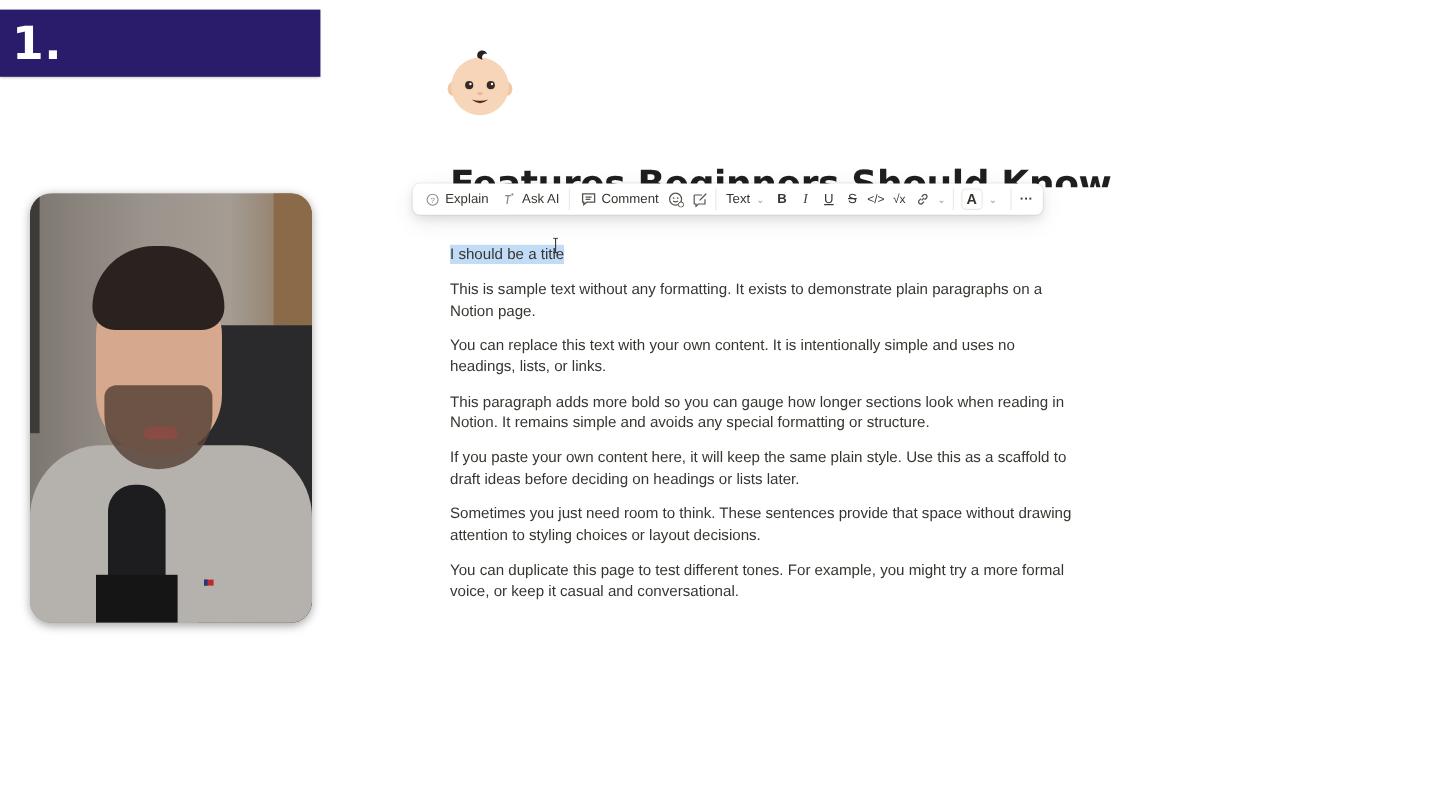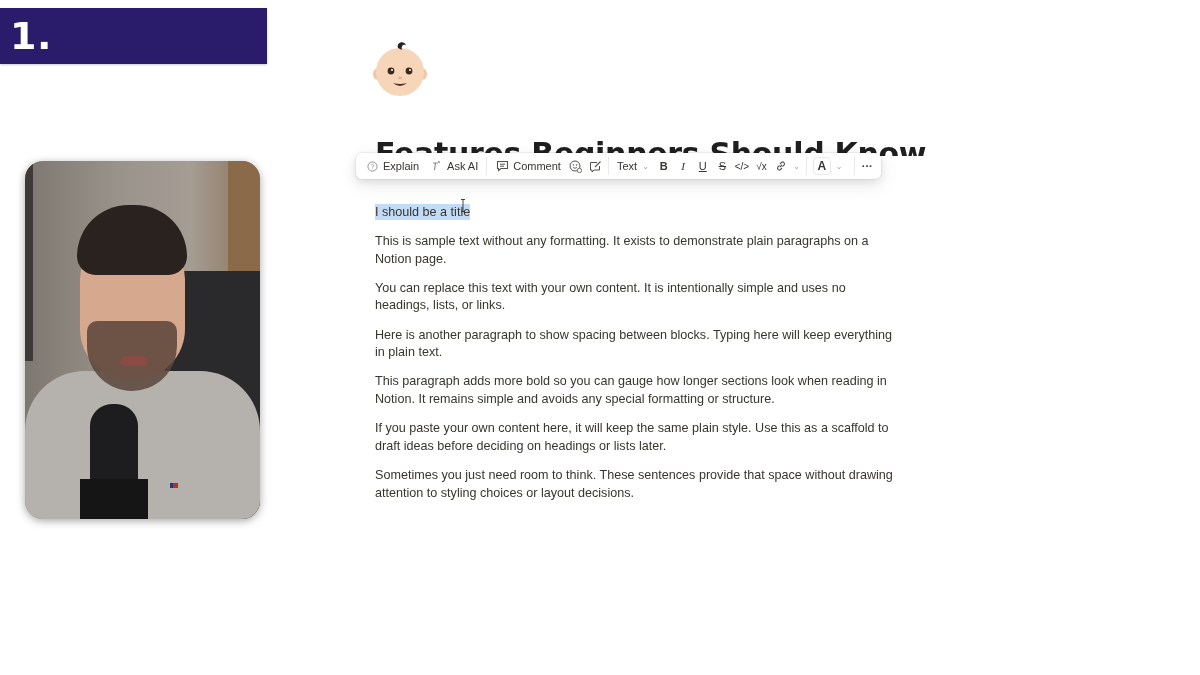--- a/index.html
+++ b/index.html
@@ -35,21 +35,21 @@
   .page-icon { position: absolute; left: 368px; top: 38px; width: 64px; height: 64px; }
 
   .page-title {
     position: absolute; left: 375px; top: 132px;
     font-family: "DejaVu Sans", sans-serif; font-weight: bold; font-size: 30px;
     color: #1f1f1f; white-space: nowrap; letter-spacing: -0.3px;
     height: 24px; overflow: hidden; line-height: 44px;
   }
 
   .toolbar {
-    position: absolute; left: 356px; top: 153px; width: 525px; height: 26px;
+    position: absolute; left: 344px; top: 153px; width: 525px; height: 26px;
     background: #ffffff; border-radius: 6px;
     box-shadow: 0 0 0 1px rgba(15,15,15,0.05), 0 3px 8px rgba(15,15,15,0.10), 0 6px 20px rgba(15,15,15,0.08);
     display: flex; align-items: center; font-size: 11px; color: #37352f;
     padding: 0 4px;
   }
   .tb-btn { display: flex; align-items: center; gap: 4px; padding: 0 5px; height: 22px; border-radius: 4px; cursor: pointer; white-space: nowrap; }
   .tb-sep { width: 1px; height: 18px; background: #e9e9e7; margin: 0 3px; }
   .tb-icon { display: inline-flex; align-items: center; justify-content: center; width: 14px; height: 14px; color: #6b6a66; font-size: 11px; }
   .tb-chev { color: #a5a49f; font-size: 8px; margin-left: 1px; }
   .tb-fmt { width: 21px; justify-content: center; padding: 0; font-size: 11px; color: #37352f; }
@@ -190,23 +190,23 @@
     <span>···</span>
   </div>
 </div>
 
 <div class="content">
   <div class="selected-line">
     <span>I should be a title</span>
   </div>
   <p class="para">This is sample text without any formatting. It exists to demonstrate plain paragraphs on a Notion page.</p>
   <p class="para">You can replace this text with your own content. It is intentionally simple and uses no headings, lists, or links.</p>
-  <p class="para">Here is another paragraph to show spacing between blocks. Typing here will keep everything in plain text.</p>
   <p class="para">This paragraph adds more bold so you can gauge how longer sections look when reading in Notion. It remains simple and avoids any special formatting or structure.</p>
   <p class="para">If you paste your own content here, it will keep the same plain style. Use this as a scaffold to draft ideas before deciding on headings or lists later.</p>
   <p class="para">Sometimes you just need room to think. These sentences provide that space without drawing attention to styling choices or layout decisions.</p>
+  <p class="para">You can duplicate this page to test different tones. For example, you might try a more formal voice, or keep it casual and conversational.</p>
 </div>
 
 <div class="cursor">
   <svg width="6" height="13" viewBox="0 0 6 13">
       <path d="M1 0.5 H5 M3 0.5 V12.5 M1 12.5 H5" stroke="#333" stroke-width="0.9" fill="none"></path>
     </svg>
 </div>
 
 </body></html>

